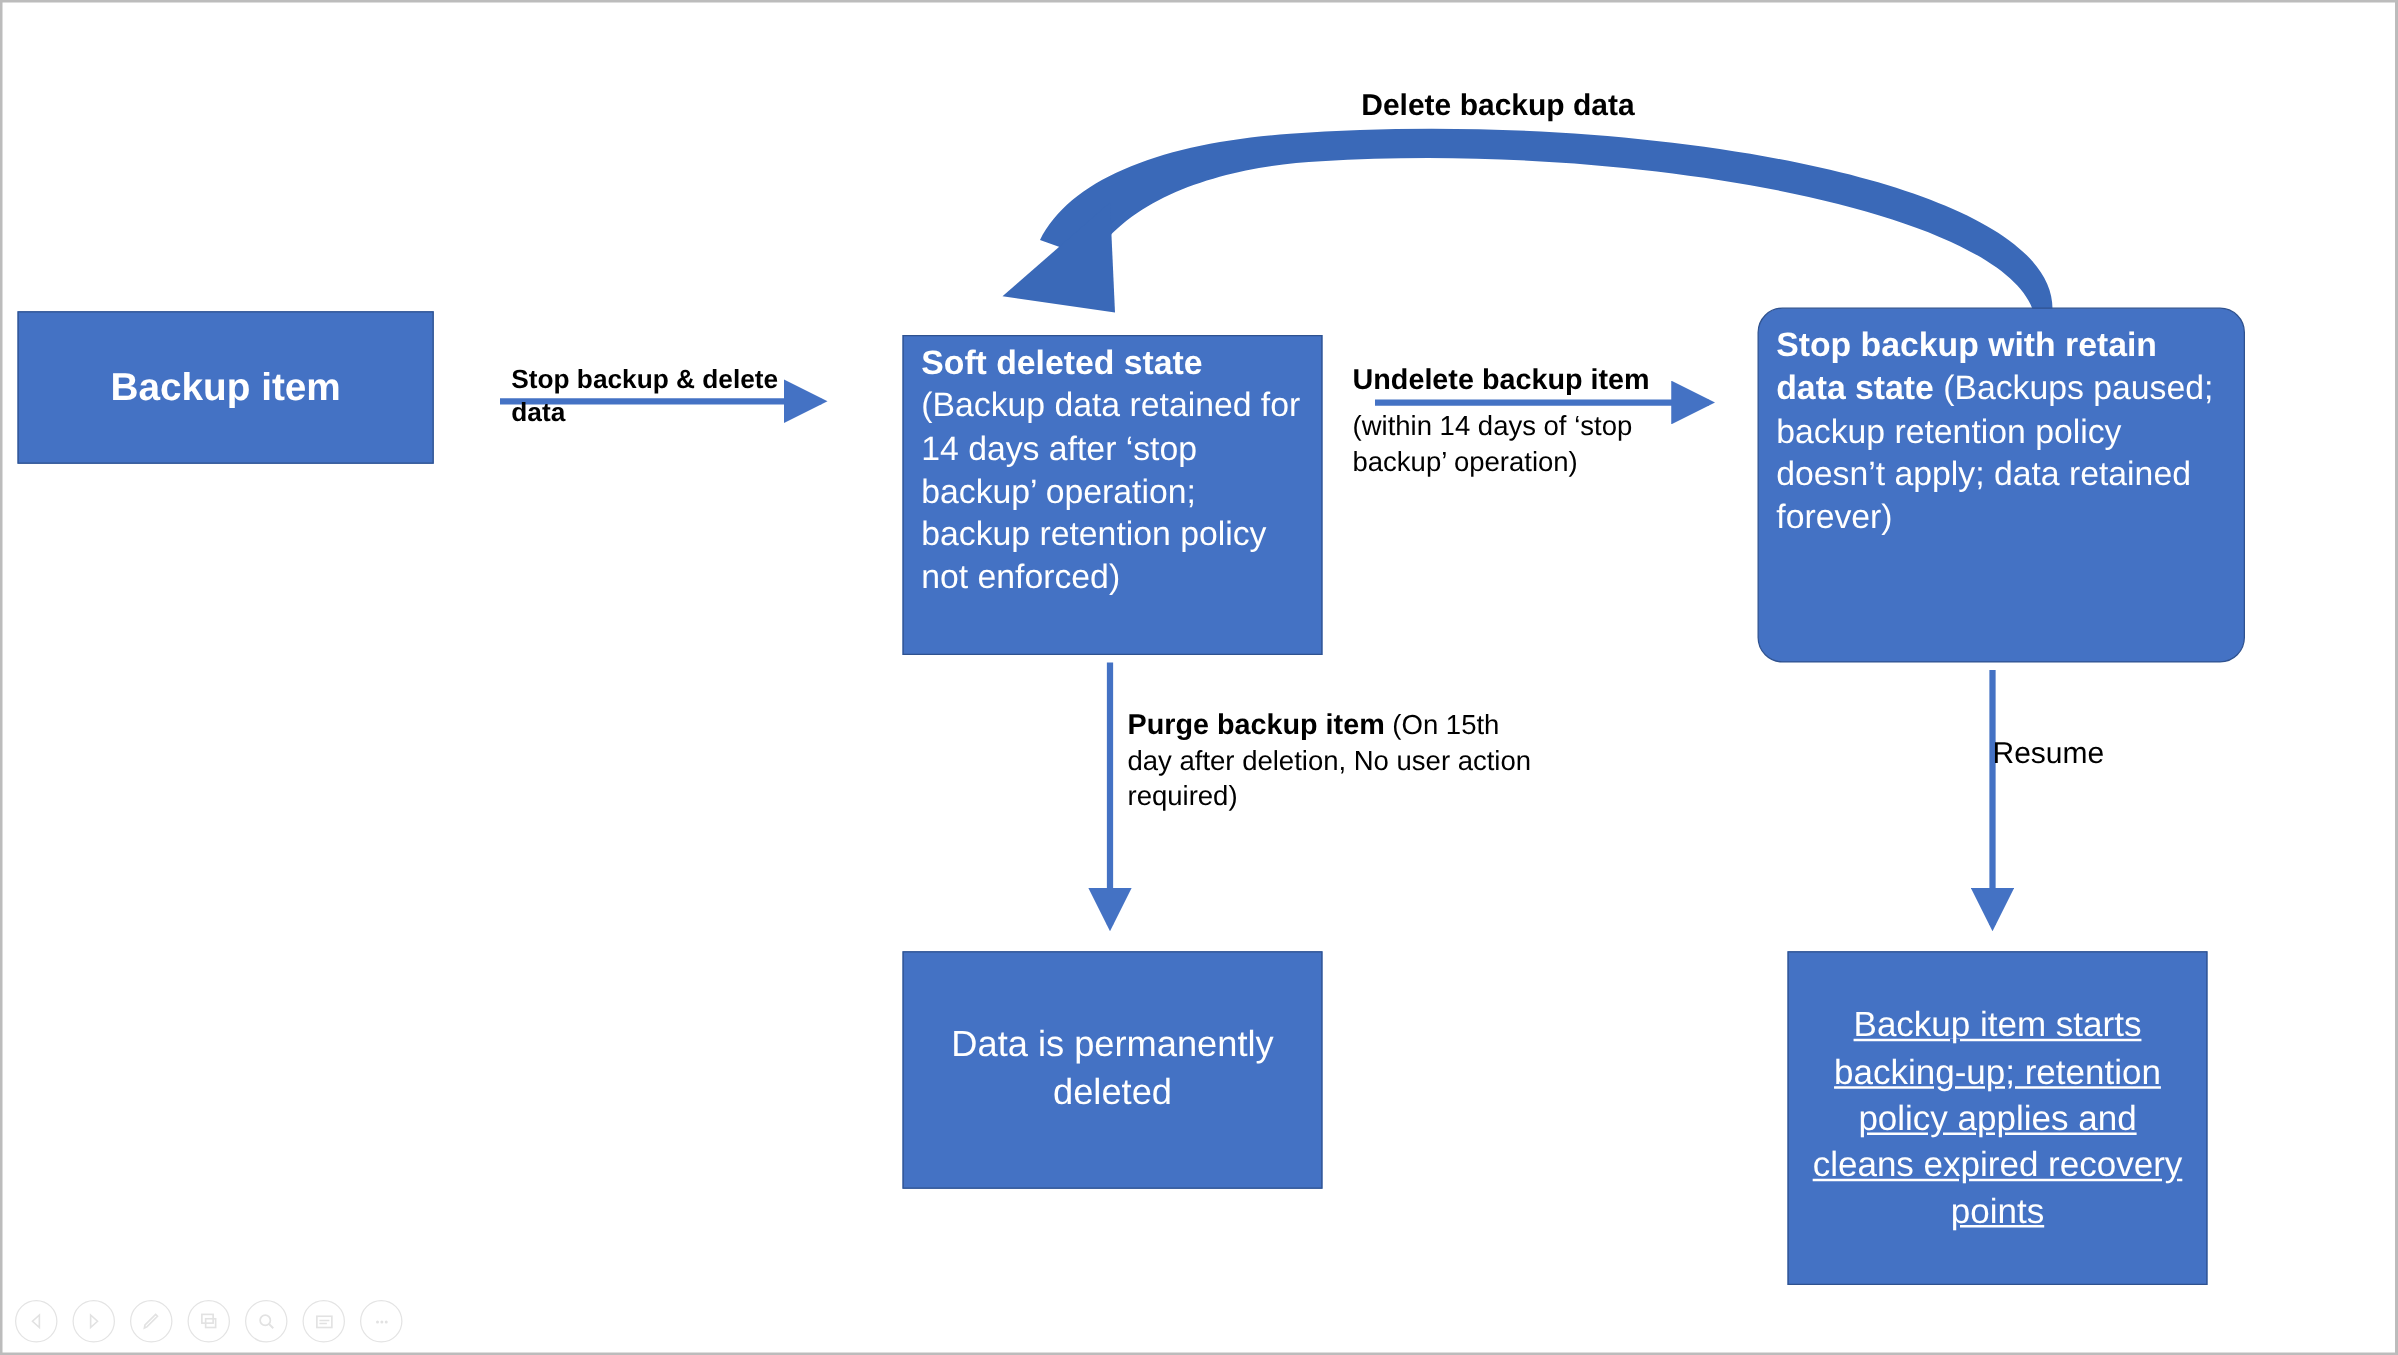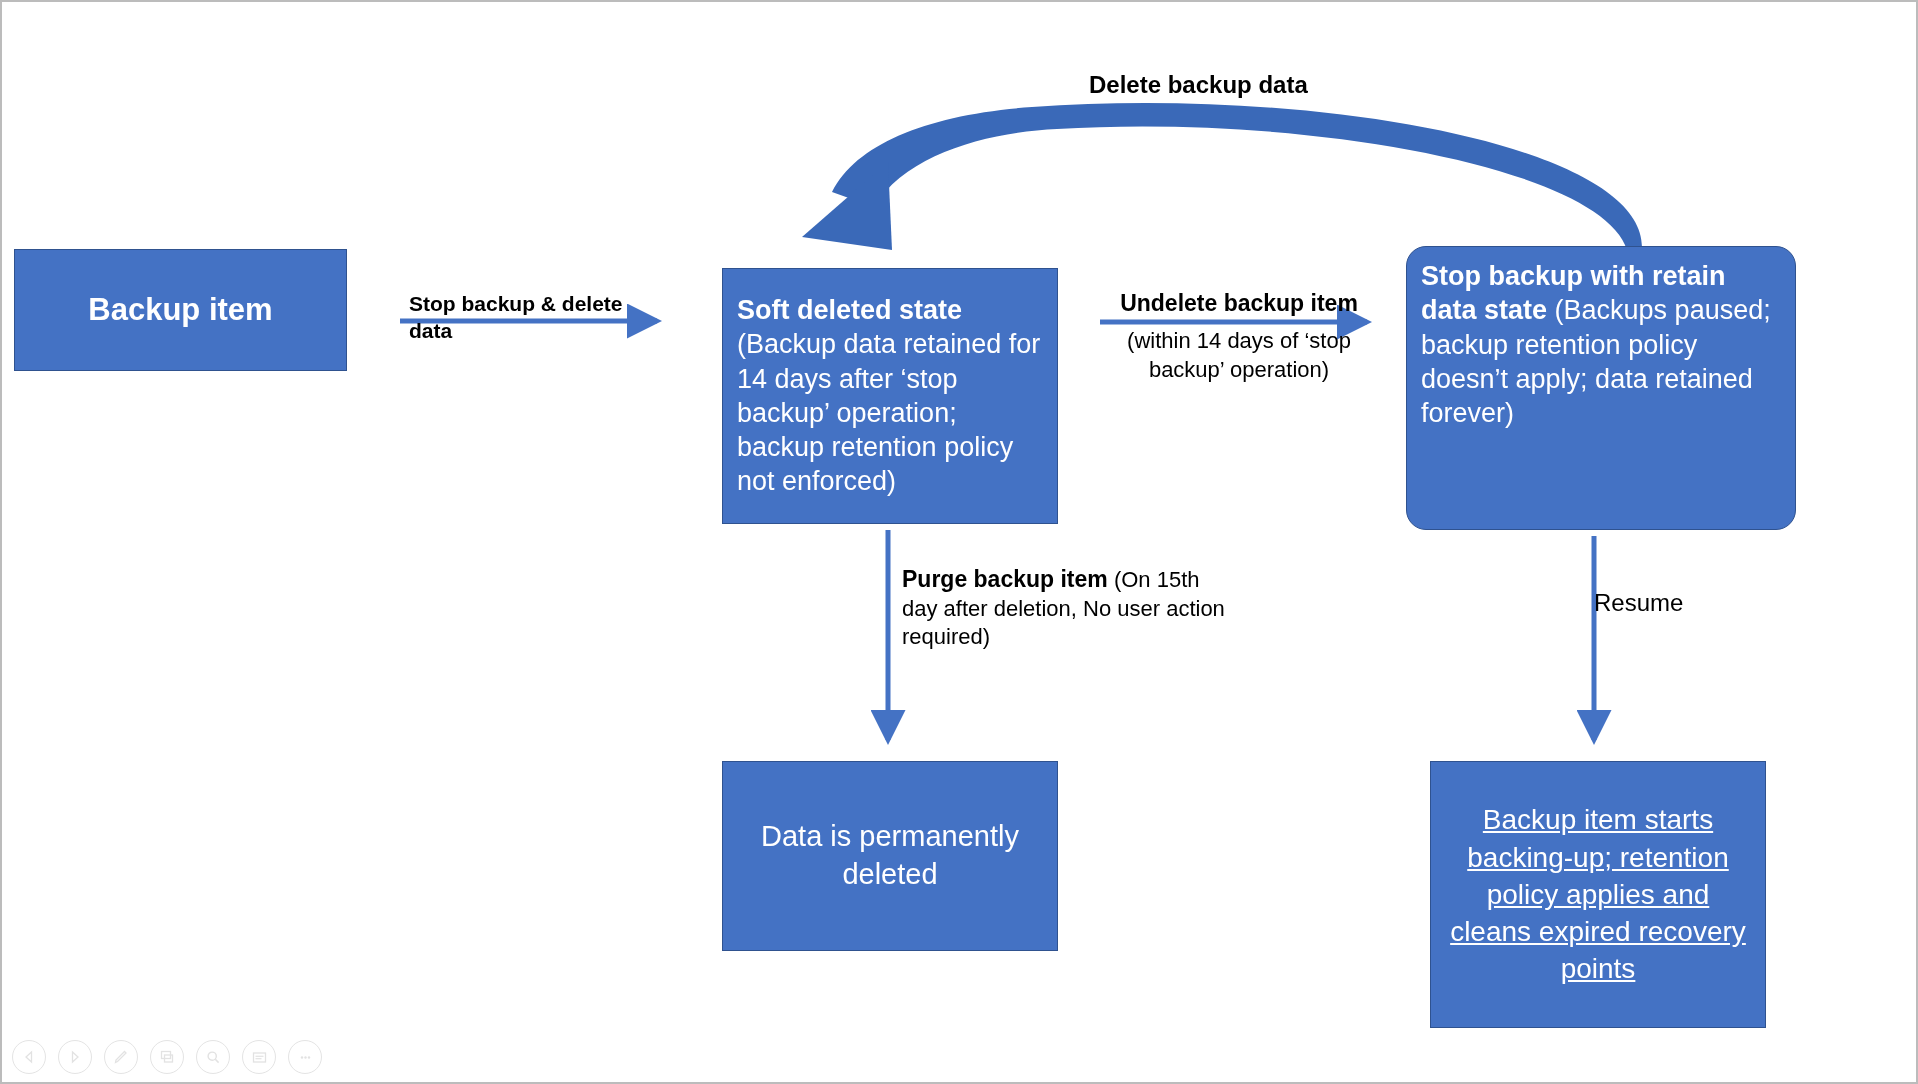--- a/index.html
+++ b/index.html
@@ -53,21 +53,21 @@
     pointer-events: none;
   }
   
   #box-backup-item {
     left: 12px; top: 247px; width: 333px; height: 122px;
     font-size: 31px; font-weight: bold; text-align: center;
   }
   #box-soft-deleted {
     left: 720px; top: 266px; width: 336px; height: 256px;
     font-size: 27px; line-height: 1.27; text-align: left;
-    align-items: flex-start; padding-top: 24px;
+    align-items: flex-start; padding-top: 4px;
   }
   #box-retain-data {
     left: 1404px; top: 244px; width: 390px; height: 284px;
     font-size: 27px; line-height: 1.27; text-align: left;
     align-items: flex-start; padding-top: 12px; border-radius: 20px;
   }
   #box-perm-deleted {
     left: 720px; top: 759px; width: 336px; height: 190px;
     font-size: 29px; line-height: 1.3; text-align: center;
   }
@@ -77,21 +77,21 @@
   }
   
   #lbl-delete-backup-data {
     left: 1060px; top: 68px; font-weight: bold; font-size: 24px; margin-left: 27px;
   }
   #lbl-stop-backup-delete {
     left: 407px; top: 288px; width: 255px; font-weight: bold; font-size: 21px;
     line-height: 1.3;
   }
   #lbl-undelete {
-    left: 1103px; top: 287px; width: 268px; font-size: 22px; line-height: 1.28; text-align: center;
+    left: 1080px; top: 287px; width: 268px; font-size: 22px; line-height: 1.28;
   }
   #lbl-purge {
     left: 900px; top: 563px; width: 330px; font-size: 22px; line-height: 1.3;
   }
   #lbl-resume {
     left: 1592px; top: 586px; font-weight: normal; font-size: 24px;
   }
   
   #toolbar {
     position: absolute;

